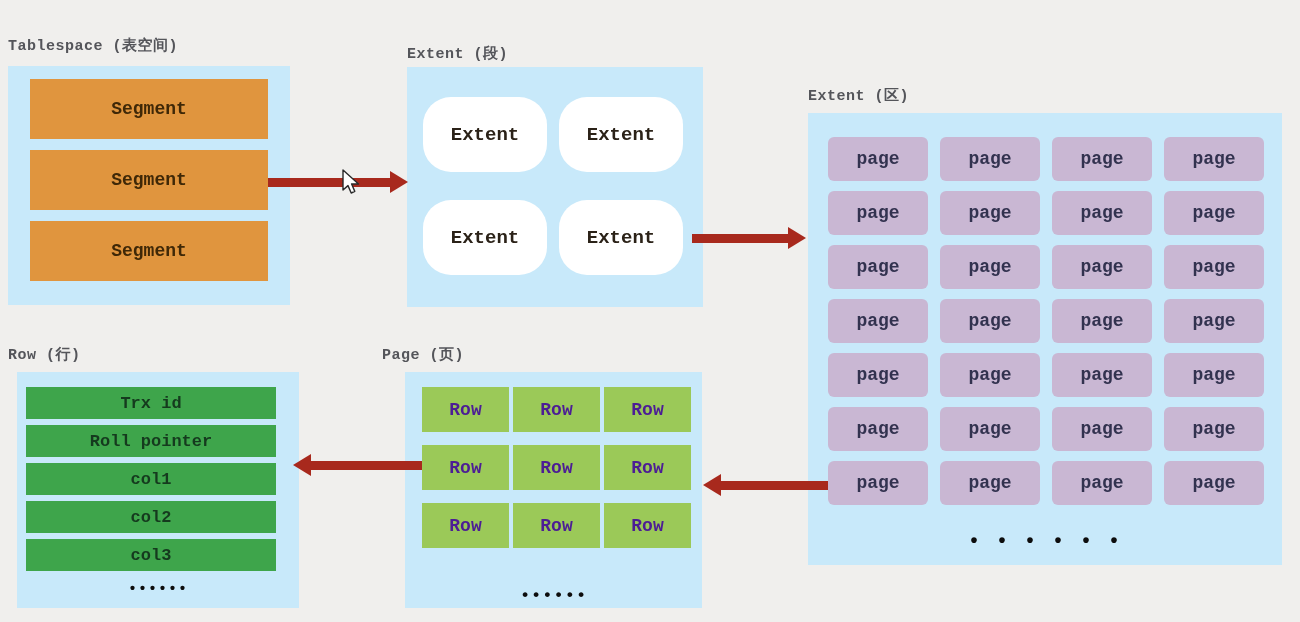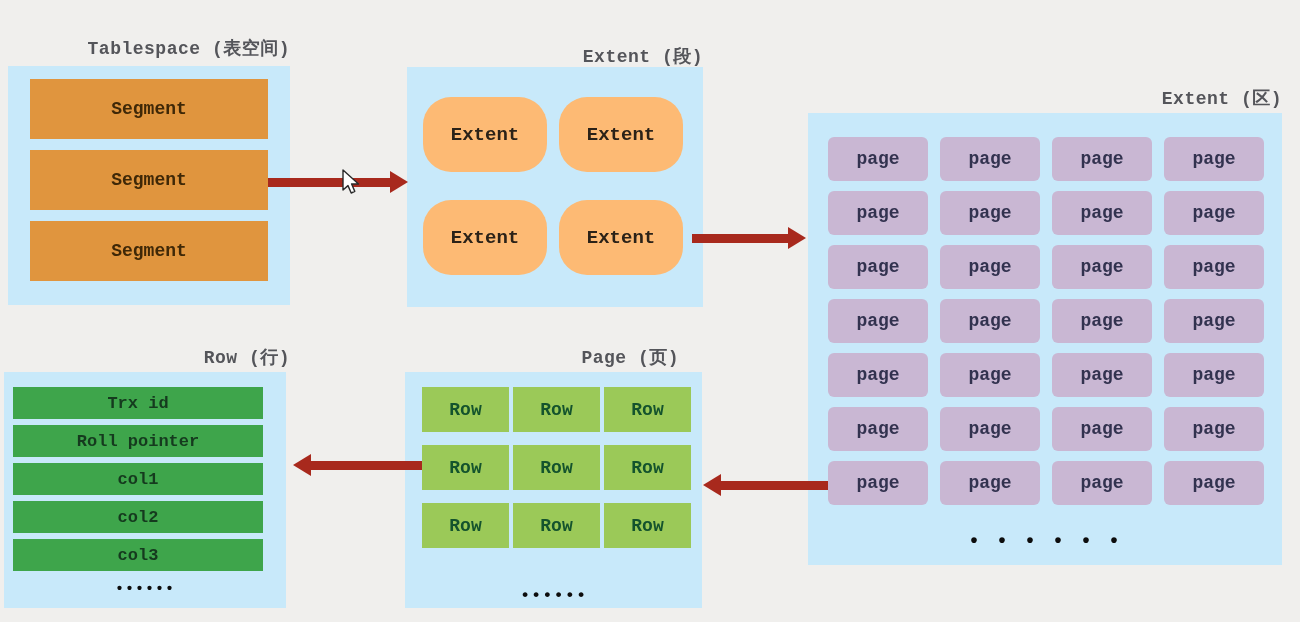--- a/index.html
+++ b/index.html
@@ -5,61 +5,61 @@
   html,body{margin:0;padding:0;}
   body{
     width:1300px;height:622px;
     background:#f0efed;
     font-family:"Liberation Mono","DejaVu Sans Mono",monospace;
     overflow:hidden;
   }
   .stage{position:relative;width:1300px;height:622px;}
 
   .grp-title{
-    position:absolute;text-align:right;
-    font-weight:bold;font-size:18px;color:#54555a;
+    position:absolute;text-align:left;
+    font-weight:bold;font-size:15px;color:#54555a;
     letter-spacing:.5px;white-space:nowrap;
   }
   .panel{position:absolute;background:#c8e9fa;}
 
   
   .ts-panel{left:8px;top:66px;width:282px;height:239px;
     display:flex;flex-direction:column;gap:11px;
     padding:13px 22px 24px;box-sizing:border-box;}
   .seg-box{flex:1;background:#e0953e;color:#3f2807;
     display:flex;align-items:center;justify-content:center;
     font-weight:bold;font-size:18px;}
 
   
   .sg-panel{left:407px;top:67px;width:296px;height:240px;
     display:grid;grid-template-columns:124px 124px;grid-auto-rows:75px;
     column-gap:12px;row-gap:28px;
     padding:30px 0 0 16px;box-sizing:border-box;}
-  .ext-box{background:#fdba74;color:#2b2218;
+  .ext-box{background:#ffffff;color:#2b2218;
     display:flex;align-items:center;justify-content:center;
     font-weight:bold;font-size:19px;border-radius:28px;}
 
   
   .ex-panel{left:808px;top:113px;width:474px;height:452px;box-sizing:border-box;}
   .ex-grid{display:grid;grid-template-columns:repeat(4,100px);grid-auto-rows:44px;
     column-gap:12px;row-gap:10px;padding:24px 0 0 20px;}
   .page-box{background:#c9b7d3;color:#32324f;
     display:flex;align-items:center;justify-content:center;
     font-weight:bold;font-size:18px;border-radius:6px;}
 
   
   .pg-panel{left:405px;top:372px;width:297px;height:236px;box-sizing:border-box;}
   .pg-grid{display:grid;grid-template-columns:repeat(3,87px);grid-auto-rows:45px;
     column-gap:4px;row-gap:13px;padding:15px 0 0 17px;}
-  .row-box{background:#9bc958;color:#14532d;
+  .row-box{background:#9bc958;color:#4c1d95;
     display:flex;align-items:center;justify-content:center;
     font-weight:bold;font-size:18px;}
 
   
-  .rw-panel{left:4px;top:372px;width:282px;height:236px;
+  .rw-panel{left:17px;top:372px;width:282px;height:236px;
     display:flex;flex-direction:column;gap:6px;
     padding:15px 0 0 9px;box-sizing:border-box;}
   .field-box{width:250px;height:32px;background:#3ea54b;color:#153a1e;
     display:flex;align-items:center;justify-content:center;
     font-weight:bold;font-size:17px;flex:none;}
 
   .dots{position:absolute;left:0;right:0;text-align:center;
     color:#0d0d0d;font-weight:bold;}
   .ex-dots{top:417px;font-size:20px;letter-spacing:2px;}
   .pg-dots{top:214px;font-size:17px;letter-spacing:1px;}

